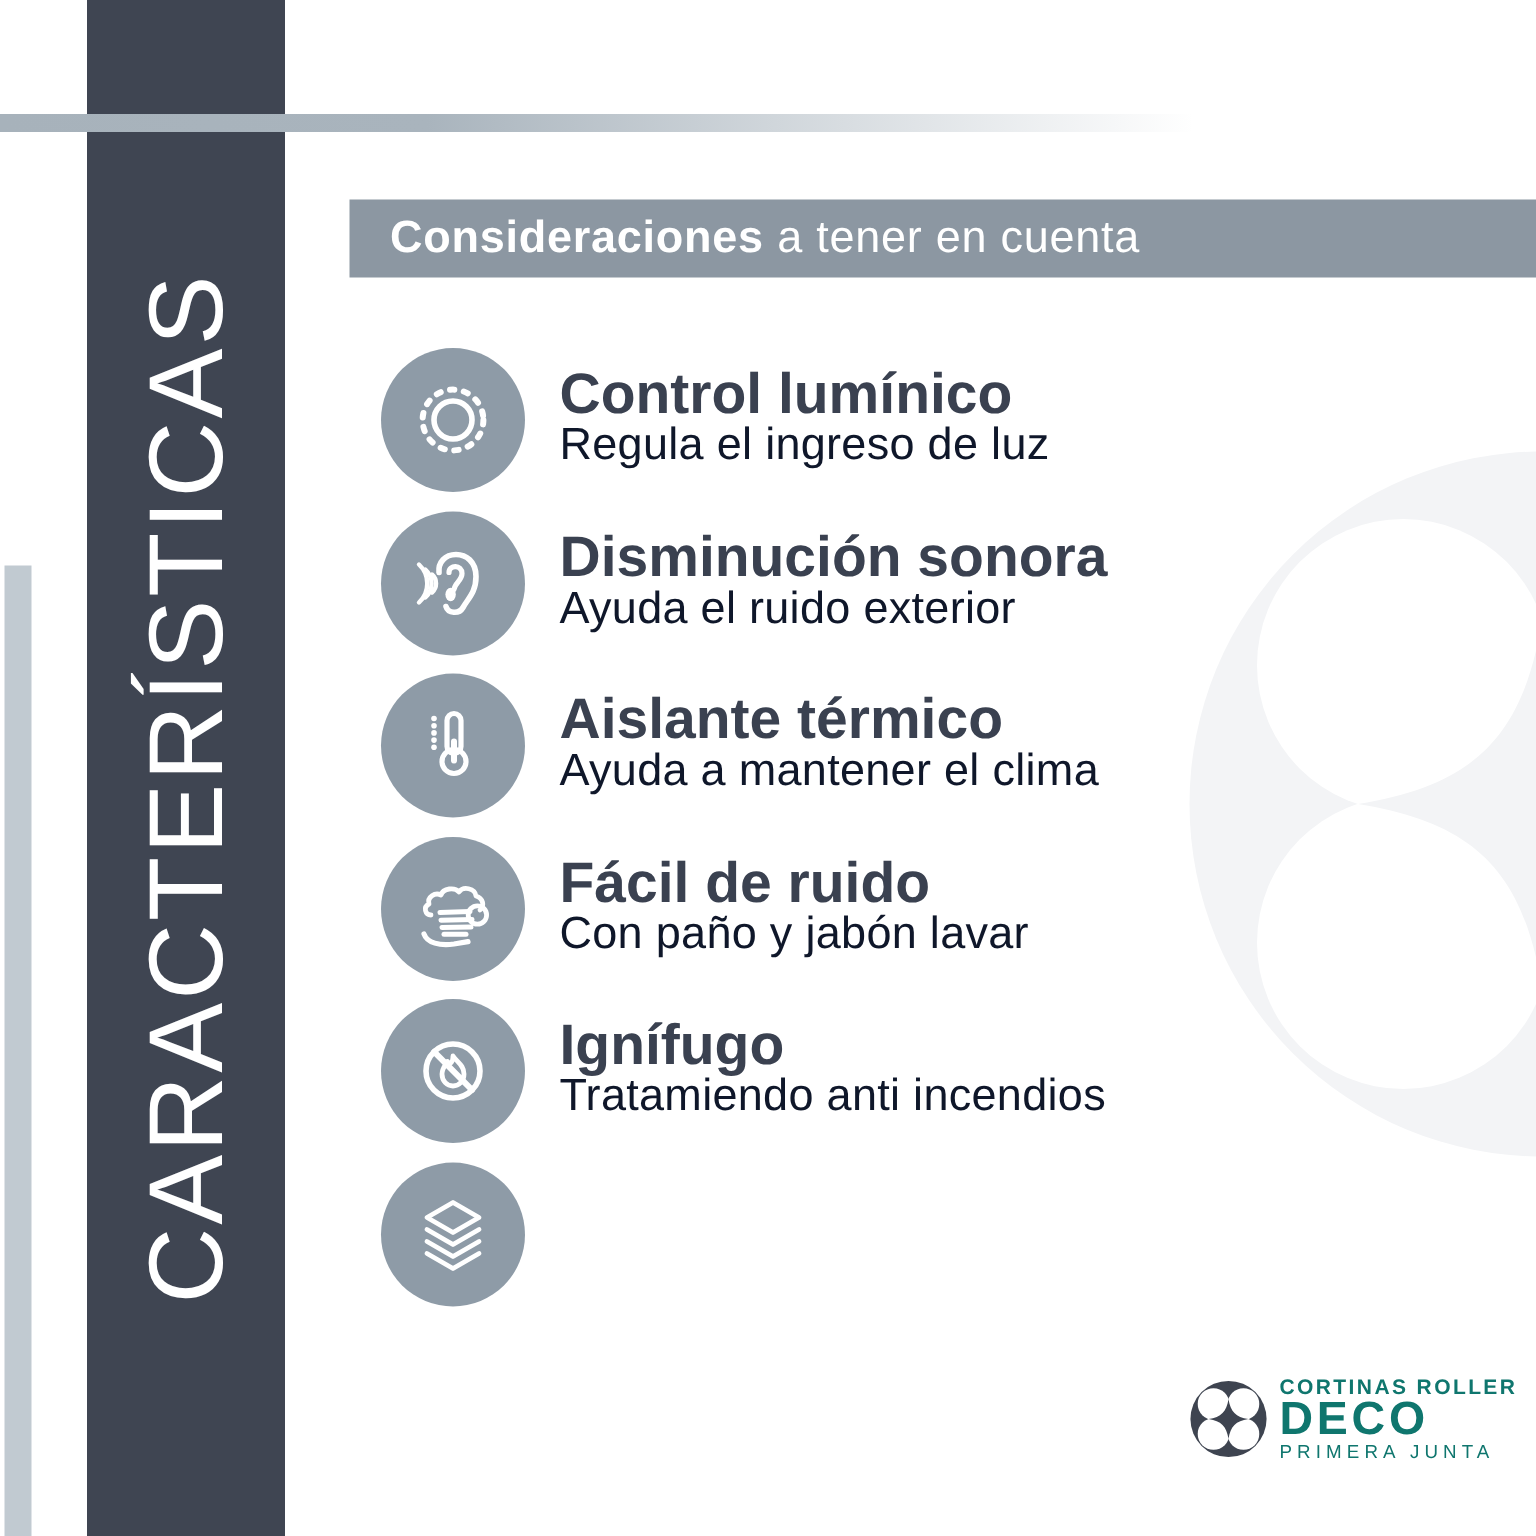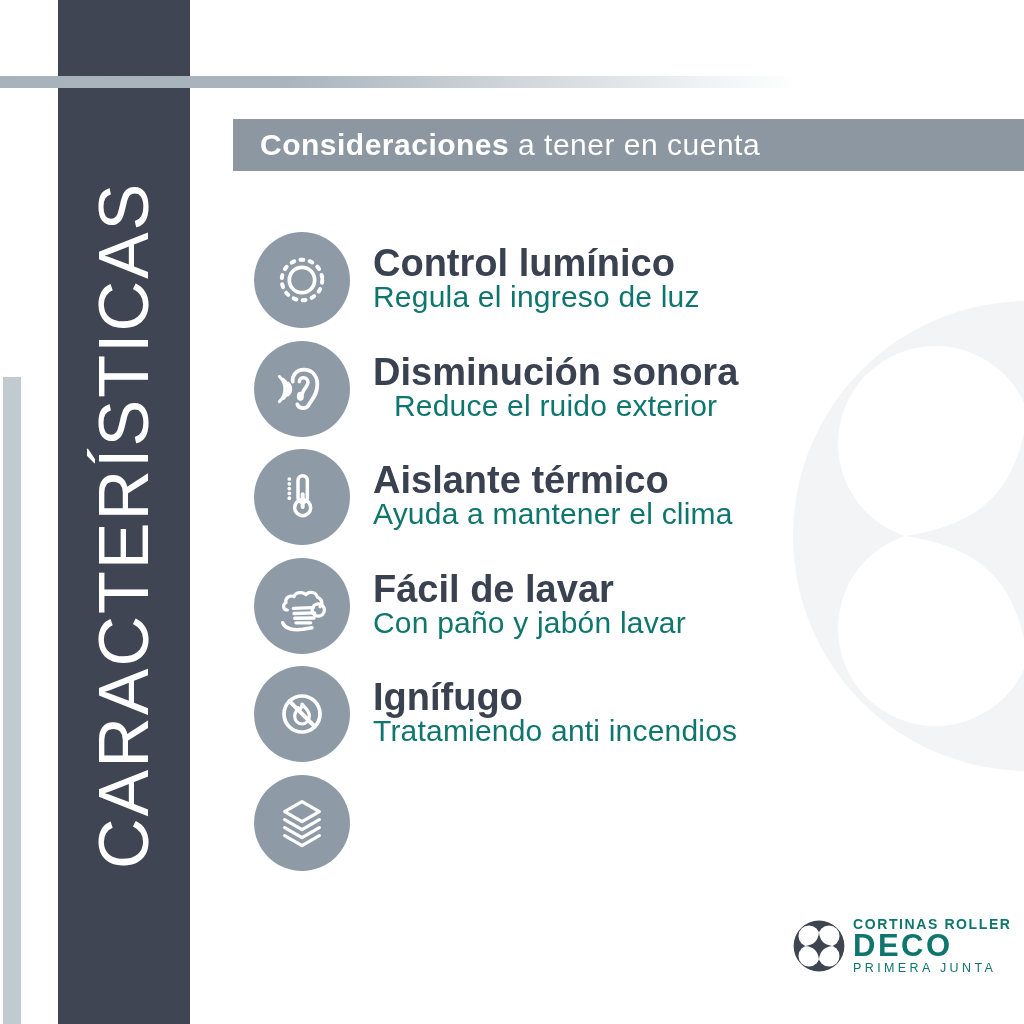--- a/index.html
+++ b/index.html
@@ -20,37 +20,37 @@
     color:#ffffff;font-size:70px;font-weight:300;letter-spacing:2px;
     padding-right:0; padding-bottom:26px; 
   }
   
   .accent-bar{
     position:absolute;left:0;top:76px;width:812px;height:12px;
     background:linear-gradient(90deg,#a7b2bb 0%,#a9b4bd 35%,rgba(255,255,255,0) 98%);
   }
   
   .header-band{
-    position:absolute;left:233px;top:119px;right:0;height:52px;background:#8c97a2;
+    position:absolute;left:233px;top:133px;right:0;height:52px;background:#8c97a2;
     display:flex;align-items:center;padding-left:27px;box-sizing:border-box;
     color:#ffffff;font-size:30px;letter-spacing:.5px;white-space:pre;
   }
   .header-band .hb-bold{font-weight:700;}
   .header-band .hb-light{font-weight:300;}
   
   .features{position:absolute;left:254px;top:232px;display:flex;flex-direction:column;gap:12.5px;}
   .feature{display:flex;align-items:center;height:96px;}
   .feature .badge{
     width:96px;height:96px;border-radius:50%;background:#8e9ba7;flex:0 0 auto;
     display:flex;align-items:center;justify-content:center;
   }
   .badge svg{width:64px;height:64px;display:block;}
   .feature .ftext{margin-left:23px;}
   .ftitle{font-size:38px;line-height:34px;font-weight:700;color:#3a4150;}
-  .fsub{font-size:30px;line-height:34px;font-weight:400;color:#0f766e;letter-spacing:.2px;text-align:center;}
+  .fsub{font-size:30px;line-height:34px;font-weight:400;color:#0f172a;letter-spacing:.2px;}
   
   .logo{position:absolute;left:792px;top:917px;display:flex;align-items:center;color:#0f766e;}
   .logo-flower{width:54px;height:54px;color:#3e4450;flex:0 0 auto;}
   .logo-text{margin-left:7px;display:flex;flex-direction:column;align-items:flex-start;}
   .logo-top{font-size:14px;font-weight:700;letter-spacing:1.6px;line-height:14px;}
   .logo-name{font-size:31px;font-weight:800;letter-spacing:2.5px;line-height:29px;text-align:center;}
   .logo-bottom{font-size:12.5px;font-weight:500;letter-spacing:3.4px;line-height:14px;margin-top:1px;}
   .icon-stroke{stroke:#ffffff;fill:none;stroke-linecap:round;stroke-linejoin:round;}
 </style>
 </head>
@@ -100,21 +100,21 @@
             <path class="icon-stroke" stroke-width="2.6" d="M22 18.5 C22 14.5 28.5 14.5 28.5 19 C28.5 22.5 25 23.5 24.5 27"></path>
             <ellipse cx="22.8" cy="29.5" rx="2.6" ry="3.4" fill="#ffffff"></ellipse>
             <path class="icon-stroke" stroke-width="2.2" d="M13.5 19.5 a6 6 0 0 1 0 9"></path>
             <path class="icon-stroke" stroke-width="2.2" d="M10.2 17 a9.5 9.5 0 0 1 0 14"></path>
             <path class="icon-stroke" stroke-width="2.2" d="M7 14.5 a13 13 0 0 1 0 19"></path>
           </svg>
         </span>
       </div>
       <div class="ftext">
         <div class="ftitle">Disminución sonora</div>
-        <div class="fsub">Reduce el ruido exterior</div>
+        <div class="fsub">Ayuda el ruido exterior</div>
       </div>
     </div>
 
     <div class="feature">
       <div class="badge">
         <span>
           <svg viewBox="0 0 48 48">
             <rect class="icon-stroke" x="21" y="8" width="7" height="20" rx="3.5" stroke-width="2.6"></rect>
             <circle class="icon-stroke" cx="24.5" cy="32" r="6" stroke-width="2.6"></circle>
             <line class="icon-stroke" x1="24.5" y1="22" x2="24.5" y2="31.5" stroke-width="3"></line>
@@ -140,21 +140,21 @@
             <circle class="icon-stroke" cx="36.2" cy="27" r="4.6" stroke-width="2.4"></circle>
             <line class="icon-stroke" x1="17.5" y1="25.8" x2="32.5" y2="25.2" stroke-width="2.5"></line>
             <line class="icon-stroke" x1="18" y1="29.6" x2="33.5" y2="29.2" stroke-width="2.5"></line>
             <line class="icon-stroke" x1="18.5" y1="33.2" x2="33" y2="33" stroke-width="2.5"></line>
             <line class="icon-stroke" x1="19.5" y1="36.6" x2="30.5" y2="36.6" stroke-width="2.5"></line>
             <path class="icon-stroke" stroke-width="2.6" d="M9.5 36.5 C11 41 17.5 42.5 24.5 41.5 L31.5 40.3"></path>
           </svg>
         </span>
       </div>
       <div class="ftext">
-        <div class="ftitle">Fácil de lavar</div>
+        <div class="ftitle">Fácil de ruido</div>
         <div class="fsub">Con paño y jabón lavar</div>
       </div>
     </div>
 
     <div class="feature">
       <div class="badge">
         <span>
           <svg viewBox="0 0 48 48">
             <circle class="icon-stroke" cx="24" cy="24" r="13.5" stroke-width="2.8"></circle>
             <path class="icon-stroke" stroke-width="2.4" d="M24 16.5 C26 19.5 29.5 21 29.5 25.5 C29.5 29 27 31.5 24 31.5 C21 31.5 18.5 29 18.5 25.5 C18.5 23 20 21.2 21.2 19.2 C22 20.8 23.8 20.8 24 16.5 Z"></path>

